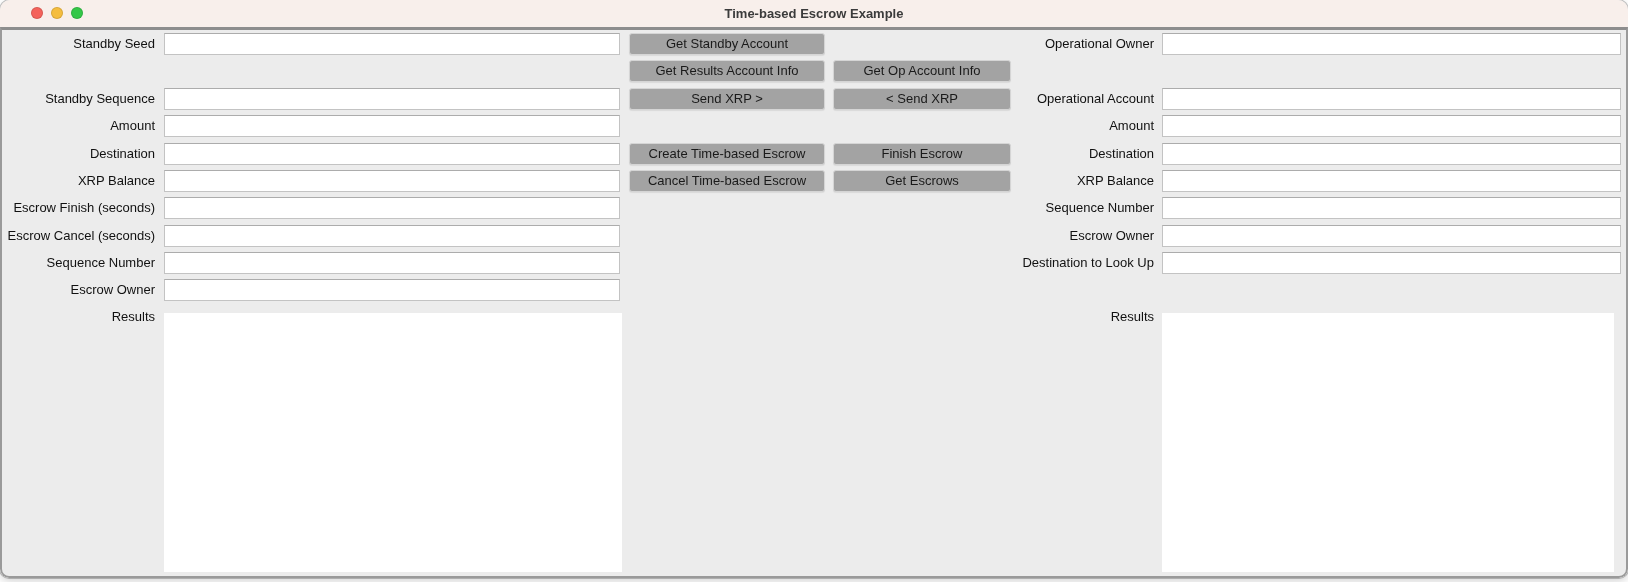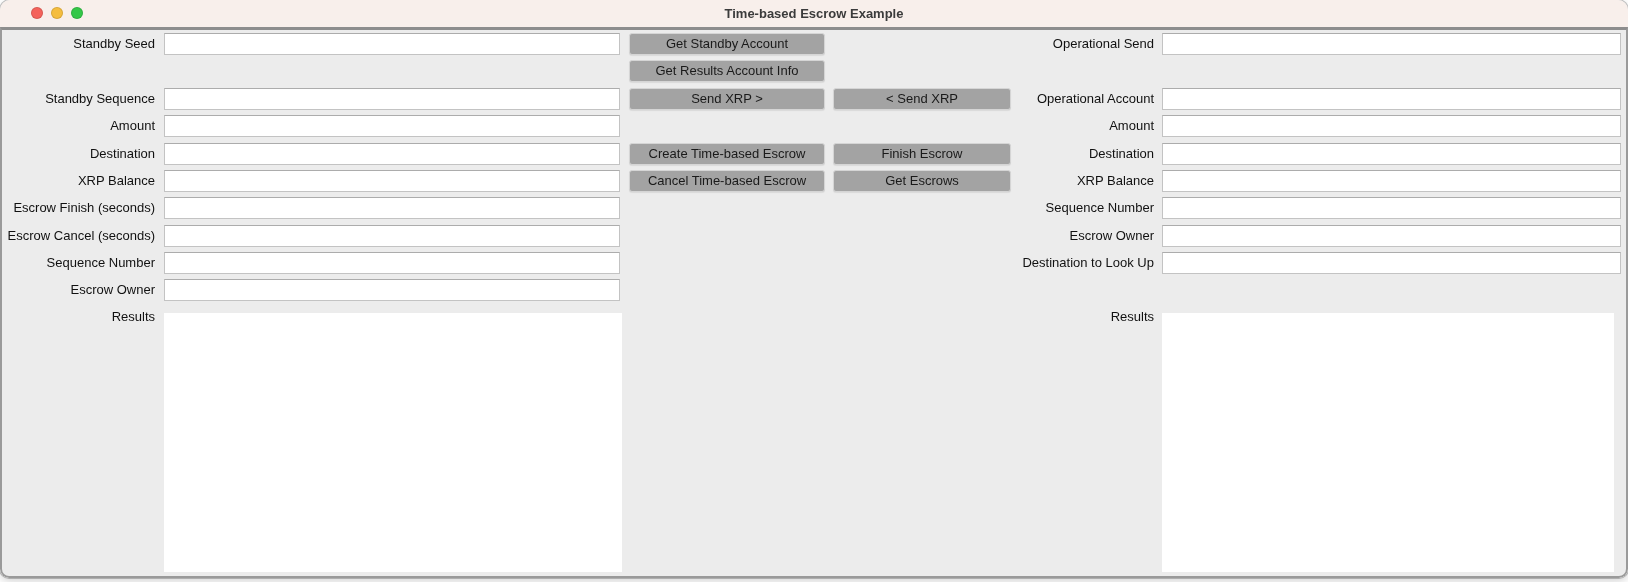--- a/index.html
+++ b/index.html
@@ -112,28 +112,29 @@
     <input class="tfield fld-l r9" type="text" value="" style="">
 
     <div class="label lbl-l r10">Escrow Owner</div>
     <input class="tfield fld-l r10" type="text" value="" style="">
 
     <div class="label lbl-l r11">Results</div>
     <textarea class="results res-l" style=""></textarea>
 
     <button class="pushbtn btn-1 r1">Get Standby Account</button>
     <button class="pushbtn btn-1 r2">Get Results Account Info</button>
+    <button class="pushbtn btn-2 r2">Get Op Account Info</button>
     <button class="pushbtn btn-2 r3">&lt; Send XRP</button>
     <button class="pushbtn btn-1 r3">Send XRP &gt;</button>
     <button class="pushbtn btn-1 r5">Create Time-based Escrow</button>
     <button class="pushbtn btn-2 r5">Finish Escrow</button>
     <button class="pushbtn btn-1 r6">Cancel Time-based Escrow</button>
     <button class="pushbtn btn-2 r6">Get Escrows</button>
 
-    <div class="label lbl-r r1">Operational Send</div>
+    <div class="label lbl-r r1">Operational Owner</div>
     <input class="tfield fld-r r1" type="text" value="" style="">
 
     <div class="label lbl-r r3">Operational Account</div>
     <input class="tfield fld-r r3" type="text" value="" style="">
 
     <div class="label lbl-r r4">Amount</div>
     <input class="tfield fld-r r4" type="text" value="" style="">
 
     <div class="label lbl-r r5">Destination</div>
     <input class="tfield fld-r r5" type="text" value="" style="">

